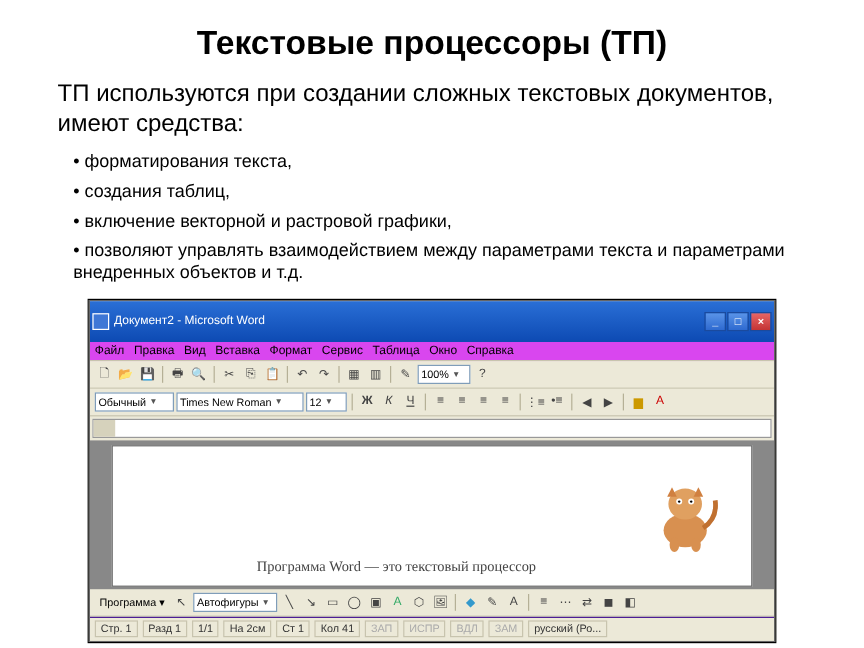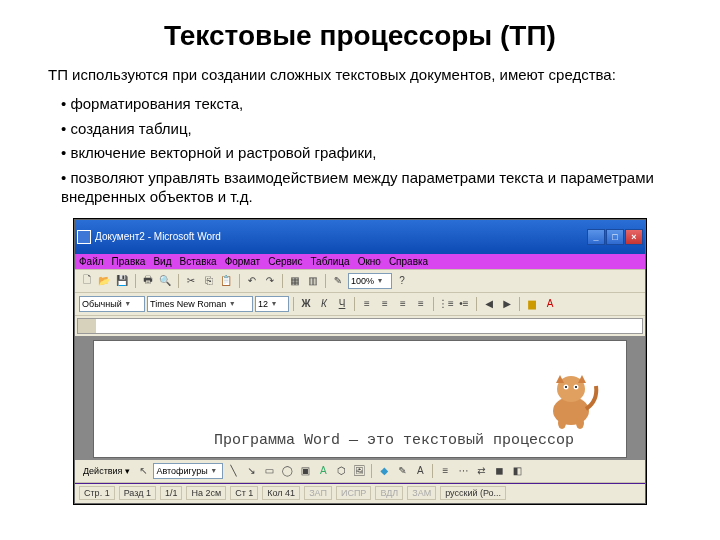--- a/index.html
+++ b/index.html
@@ -1,38 +1,38 @@
 <!DOCTYPE html>
 <html><head>
 <meta charset="utf-8">
 <style>
 body{margin:0;font-family:Arial,sans-serif;background:#fff;color:#000;width:720px;height:540px;overflow:hidden}
 .slide{padding:12px 48px 0 48px}
 h1{font-size:28px;font-weight:700;margin:8px 0 14px 0;text-align:center}
-.intro{font-size:15px;margin:0 0 10px 0;line-height:1.25}
+.intro{font-size:20px;margin:0 0 10px 0;line-height:1.25}
 .bullets{font-size:15px;margin:0;padding:0;list-style:none}
 .bullets li{margin:6px 13px;line-height:1.25}
 .screenshot{margin:12px auto 0 auto;width:570px;border:1px solid #666;background:#ece9d8;font-family:Tahoma,sans-serif;font-size:9px;box-shadow:0 0 0 1px #000}
 .titlebar{background:linear-gradient(to bottom,#2a6fd6,#0d4ab3);color:#fff;height:34px;display:flex;align-items:center;padding:0 2px;font-size:10px}
 .titlebar .icon{width:12px;height:12px;background:#3e77d6;margin-right:4px;border:1px solid #fff}
 .titlebar .ttl{flex:1}
 .winbtns{display:flex;gap:1px}
 .winbtn{width:16px;height:14px;background:linear-gradient(#5a94e8,#2e6ad0);border:1px solid #1a4a9e;color:#fff;display:flex;align-items:center;justify-content:center;font-size:9px;font-weight:bold}
 .winbtn.close{background:linear-gradient(#e86666,#c43434)}
 .menubar{background:#d946ef;padding:2px 4px;display:flex;gap:8px;color:#000;font-size:10px;border-bottom:1px solid #c8c4ae}
 .toolbar{background:#ece9d8;padding:2px 4px;display:flex;align-items:center;gap:2px;border-bottom:1px solid #c8c4ae;height:18px}
 .tbtn{width:16px;height:16px;display:flex;align-items:center;justify-content:center;color:#444;font-size:10px}
 .sep{width:1px;height:14px;background:#b5b096;margin:0 2px}
 .combo{background:#fff;border:1px solid #7f9db9;height:14px;display:flex;align-items:center;padding:0 2px;font-size:9px;color:#000}
 .combo::after{content:"▾";margin-left:4px;color:#555;font-size:8px}
 .ruler{background:#fff;height:14px;border:1px solid #999;margin:2px;position:relative}
 .ruler::before{content:"";position:absolute;left:0;top:0;width:18px;height:100%;background:#d6d2bc}
 .doc{background:#888;padding:4px 18px 0 18px;height:120px;position:relative}
 .page{background:#fff;height:116px;border:1px solid #666;position:relative;overflow:hidden}
-.doctext{position:absolute;left:120px;bottom:8px;font-size:15px;color:#444;font-family:Liberation Mono, monospace}
+.doctext{position:absolute;left:120px;bottom:8px;font-size:12px;color:#444;font-family:Liberation Serif, serif}
 .cat{position:absolute;right:20px;top:20px;width:70px;height:70px}
 .statusbar{background:#ece9d8;border-top:1px solid #4c1d95;padding:2px 4px;display:flex;gap:4px;font-size:9px;color:#333;height:15px;align-items:center}
 .statcell{border:1px solid #c8c4ae;padding:0 4px;height:12px;display:flex;align-items:center}
 </style>
 </head>
 <body>
 <div class="slide">
 <h1>Текстовые процессоры (ТП)</h1>
 <p class="intro">ТП используются при создании сложных текстовых документов, имеют средства:</p>
 <ul class="bullets">
@@ -129,21 +129,21 @@
               <circle cx="40" cy="26" r="1" fill="#000"></circle>
               <path d="M50 48 Q62 40 60 25" stroke="#c07030" stroke-width="4" fill="none"></path>
               <ellipse cx="26" cy="62" rx="4" ry="6" fill="#d89050"></ellipse>
               <ellipse cx="44" cy="62" rx="4" ry="6" fill="#d89050"></ellipse>
             </svg>
 </div>
 <div class="doctext">Программа Word — это текстовый процессор</div>
 </div>
 </div>
 <div class="toolbar">
-<span style="padding:0 4px">Действия ▾</span>
+<span style="padding:0 4px">Программа ▾</span>
 <span class="tbtn">↖</span>
 <span class="combo" style="width:64px">Автофигуры</span>
 <span class="tbtn">╲</span>
 <span class="tbtn">↘</span>
 <span class="tbtn">▭</span>
 <span class="tbtn">◯</span>
 <span class="tbtn">▣</span>
 <span class="tbtn" style="color:#3a6">A</span>
 <span class="tbtn">⬡</span>
 <span class="tbtn">🖼</span>

